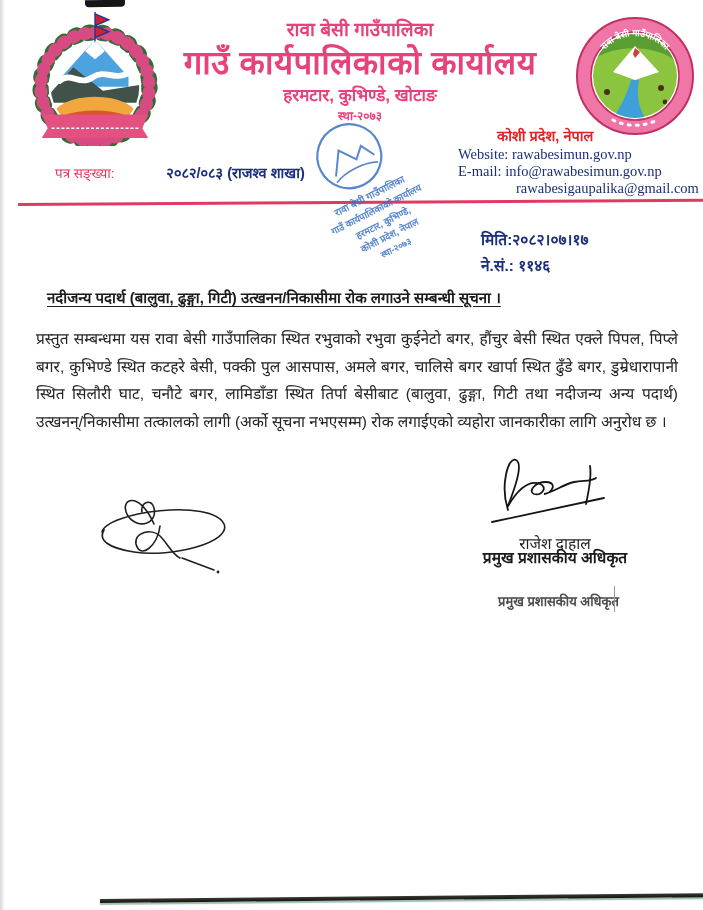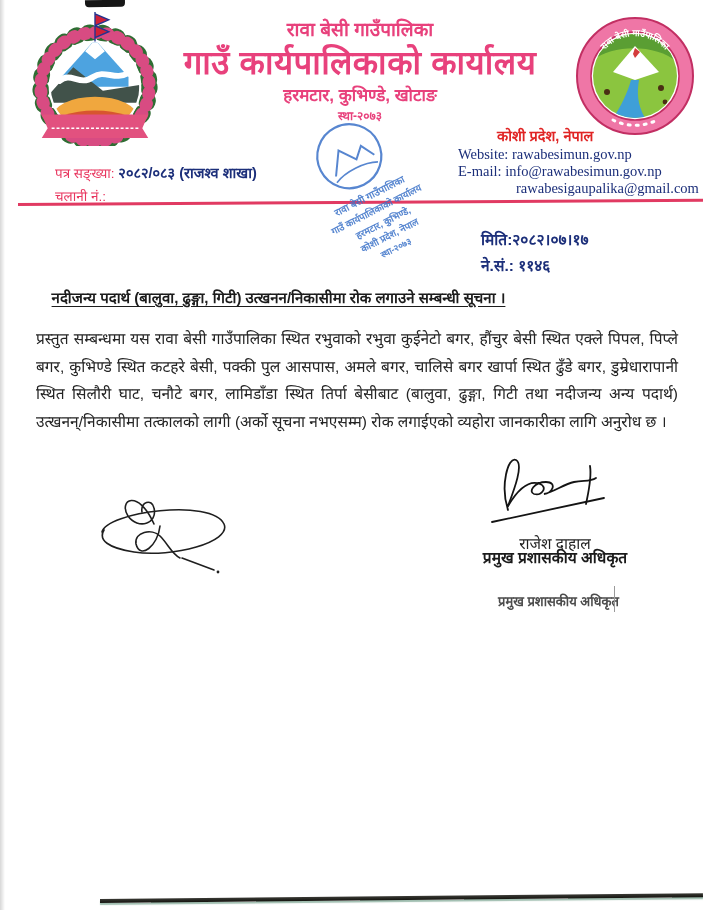--- a/index.html
+++ b/index.html
@@ -29,37 +29,37 @@
   .h-est{color:#e8417c;font-weight:bold;font-size:12px;line-height:16px;}
   .province{position:absolute;left:497px;top:125px;color:#e02424;font-weight:bold;font-size:14.5px;}
 
   .contact{position:absolute;left:458px;top:146px;width:235px;
     font-family:"Liberation Serif","DejaVu Serif",serif;
     color:#1c2f7a;font-size:14.5px;line-height:17px;}
   .contact .row3{padding-left:58px;}
 
   .refblock{position:absolute;left:55px;top:162px;font-size:13.5px;line-height:23px;}
   .ref-label{color:#e8365f;font-weight:normal;}
-  .ref-value{color:#1c2f7a;font-weight:bold;font-size:14.5px;}
+  .ref-value{color:#1c2f7a;font-weight:bold;font-size:14.5px;margin-left:48px;}
 
   .red-rule{position:absolute;left:18px;top:203px;width:685px;height:3px;
     background:#e13a62;transform:rotate(-0.35deg);transform-origin:left center;}
 
   
   .stamp{position:absolute;left:288px;top:116px;width:158px;height:150px;
     transform:rotate(-27deg);opacity:.85;}
   .stamp text{fill:#3b72c8;font-weight:bold;}
 
   
   .dateblock{position:absolute;left:481px;top:227px;color:#1c2f7a;
     font-size:15.5px;line-height:26px;font-weight:bold;}
 
   
-  .subject{position:absolute;left:0;top:287px;width:557px;text-align:center;
-    font-weight:bold;font-size:15px;color:#1c1c1c;}
+  .subject{position:absolute;left:0;top:287px;width:557px;text-align:left;
+    font-weight:bold;font-size:15px;color:#1c1c1c;padding-left:47px;}
   .subject span{text-decoration:underline;text-underline-offset:3px;}
   .body-text{position:absolute;left:36px;top:325px;width:642px;
     font-size:15.5px;line-height:27.5px;text-align:justify;color:#242424;}
 
   
   .sig-left{position:absolute;left:92px;top:480px;width:150px;height:100px;}
   .sig-right{position:absolute;left:486px;top:446px;width:136px;height:82px;}
   .sig-name{position:absolute;left:440px;top:532px;width:230px;text-align:center;
     font-size:15.5px;color:#1f1f1f;}
   .sig-title{position:absolute;left:430px;top:546px;width:250px;text-align:center;
@@ -136,23 +136,20 @@
     <div><span>Website:</span> <span>rawabesimun.gov.np</span></div>
     <div><span>E-mail:</span> <span>info@rawabesimun.gov.np</span></div>
     <div class="row3">rawabesigaupalika@gmail.com</div>
   </div>
 
   <div class="refblock">
     <div>
       <span class="ref-label">पत्र सङ्ख्या:</span>
       <span class="ref-value">२०८२/०८३ (राजश्व शाखा)</span>
     </div>
-    <div>
-      <span class="ref-label">चलानी नं.:</span>
-    </div>
   </div>
 
   <div class="red-rule"></div>
 
   <svg class="stamp" viewBox="0 0 158 150">
     <circle cx="79" cy="36" r="32" fill="none" stroke="#3b72c8" stroke-width="2.2"></circle>
     <path d="M58,48 L72,26 L84,42 L94,32 L102,46" fill="none" stroke="#3b72c8" stroke-width="2"></path>
     <path d="M56,54 C68,48 90,48 102,54" fill="none" stroke="#3b72c8" stroke-width="1.6"></path>
     <text x="79" y="84" font-size="10" text-anchor="middle">रावा बेसी गाउँपालिका</text>
     <text x="79" y="99" font-size="9.5" text-anchor="middle">गाउँ कार्यपालिकाको कार्यालय</text>

